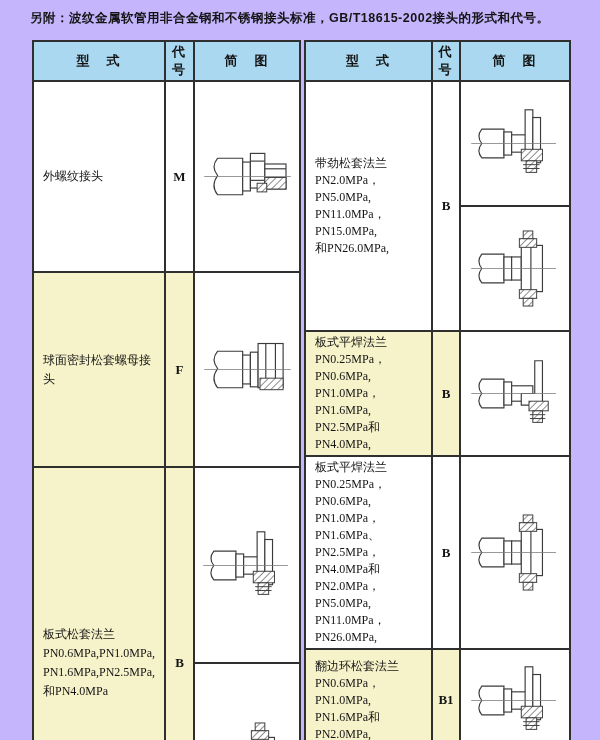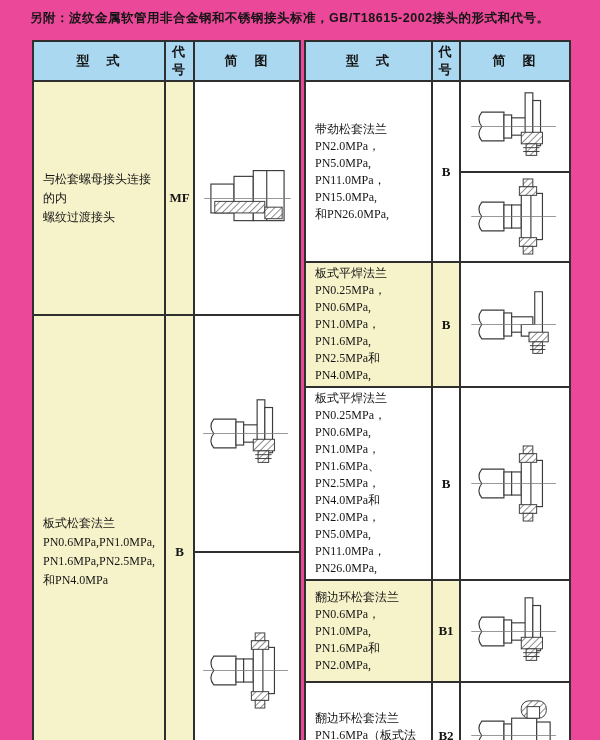--- a/index.html
+++ b/index.html
@@ -5,21 +5,21 @@
   :root{
     --blue:#a9d8f0;
     --yellow:#f6f2c9;
     --border:#2f2f2f;
     --ink:#141414;
     --line:#3b3b3b;
   }
   html,body{margin:0;padding:0;}
   .page{
     position:relative;width:600px;height:740px;
-    background:#ec4899;overflow:hidden;
+    background:#c4b5fd;overflow:hidden;
     font-family:"Liberation Sans",sans-serif;color:var(--ink);
   }
   .title{
     position:absolute;left:30px;top:10px;
     font-size:12.5px;font-weight:700;letter-spacing:.5px;
   }
   .tables{position:absolute;left:32px;top:40px;display:flex;gap:3px;}
   table.t{
     border-collapse:collapse;table-layout:fixed;background:#fff;
   }
@@ -196,29 +196,41 @@
           <col style="width:106px">
         </colgroup>
       <thead>
         <tr style="height:27px">
           <th>型　式</th>
           <th>代号</th>
           <th>简　图</th>
         </tr>
       </thead>
       <tbody>
-        <tr style="height:90px" class="hl">
-          <td class="type">与松套螺母接头连接的内
-螺纹过渡接头</td>
-          <td class="code">MF</td>
-          <td class="sketch">
-              <div class="stack">
-                <div class="diag">
-                  <svg viewBox="0 0 100 80" width="97" height="77">
-                    <use href="#d-mf"></use>
+        <tr style="height:89px">
+          <td class="type">外螺纹接头</td>
+          <td class="code">M</td>
+          <td class="sketch">
+              <div class="stack">
+                <div class="diag">
+                  <svg viewBox="0 0 100 80" width="97" height="77">
+                    <use href="#d-m"></use>
+                  </svg>
+                </div>
+              </div>
+            </td>
+        </tr>
+        <tr style="height:91px" class="hl">
+          <td class="type">球面密封松套螺母接头</td>
+          <td class="code">F</td>
+          <td class="sketch">
+              <div class="stack">
+                <div class="diag">
+                  <svg viewBox="0 0 100 80" width="97" height="77">
+                    <use href="#d-f"></use>
                   </svg>
                 </div>
               </div>
             </td>
         </tr>
         <tr style="height:182px" class="hl">
           <td class="type">板式松套法兰
 PN0.6MPa,PN1.0MPa,
 PN1.6MPa,PN2.5MPa,
 和PN4.0MPa</td>
@@ -248,21 +260,21 @@
           <col style="width:110px">
         </colgroup>
       <thead>
         <tr style="height:27px">
           <th>型　式</th>
           <th>代号</th>
           <th>简　图</th>
         </tr>
       </thead>
       <tbody>
-        <tr style="height:181px">
+        <tr style="height:250px">
           <td class="type">带劲松套法兰
 PN2.0MPa，PN5.0MPa,
 PN11.0MPa，PN15.0MPa,
 和PN26.0MPa,</td>
           <td class="code">B</td>
           <td class="sketch">
               <div class="stack">
                 <div class="diag">
                   <svg viewBox="0 0 100 80" width="97" height="77">
                     <use href="#d-fl1"></use>

